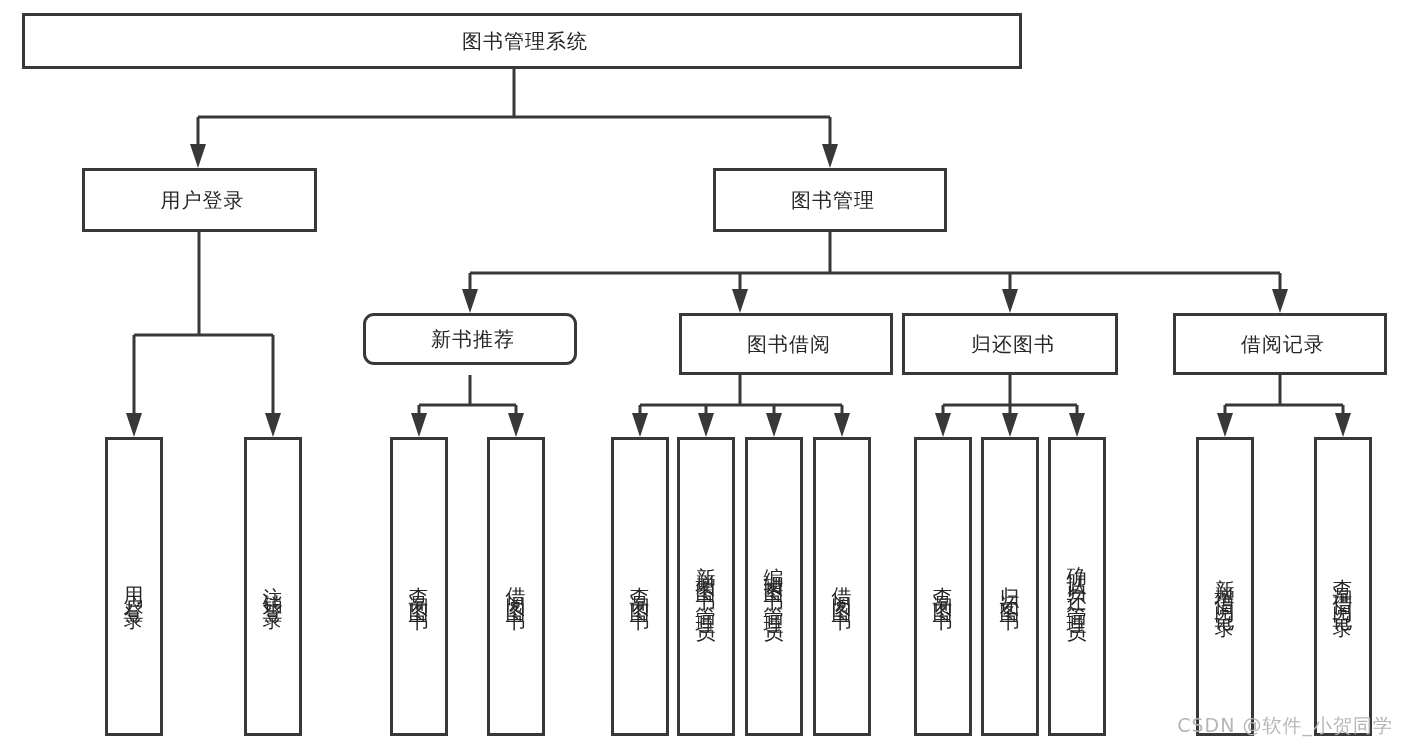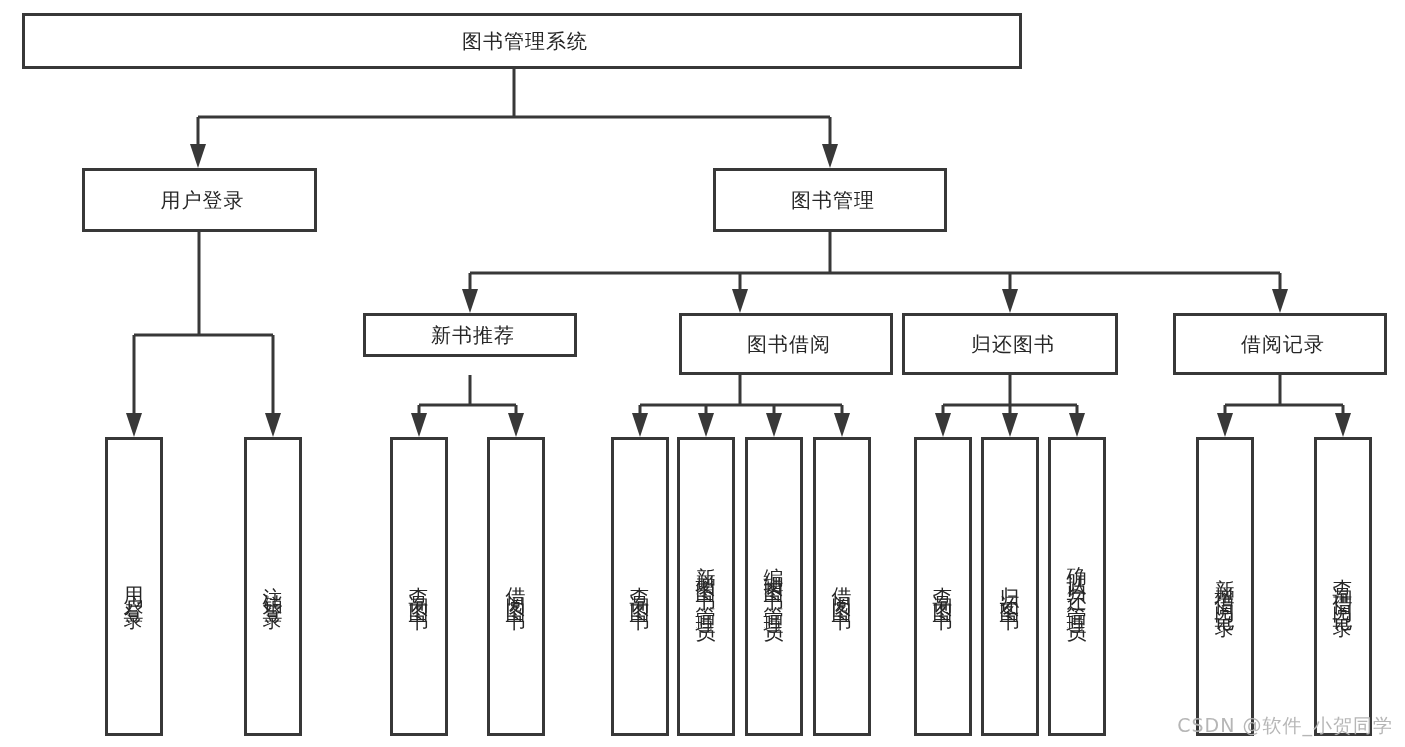--- a/index.html
+++ b/index.html
@@ -108,21 +108,21 @@
       </g>
 
     </g>
   </svg>
 
   <div class="box h" style="left:22px; top:13px; width:1000px; height:56px;">图书管理系统</div>
 
   <div class="box h" style="left:82px; top:168px; width:235px; height:64px;">用户登录</div>
   <div class="box h" style="left:713px; top:168px; width:234px; height:64px;">图书管理</div>
 
-  <div class="box h" style="left:363px; top:313px; width:214px; height:44px;">新书推荐</div>
+  <div class="box h" style="left:363px; top:313px; width:214px; height:52px;border-radius:11px;">新书推荐</div>
   <div class="box h" style="left:633px; top:313px; width:214px; height:62px;margin-left:46px;">图书借阅</div>
   <div class="box h" style="left:902px; top:313px; width:216px; height:62px;">归还图书</div>
   <div class="box h" style="left:1173px; top:313px; width:214px; height:62px;">借阅记录</div>
 
   <div class="box v" style="left:105px; top:437px; width:58px; height:299px;">用户登录</div>
   <div class="box v" style="left:244px; top:437px; width:58px; height:299px;">注销登录</div>
 
   <div class="box v" style="left:390px; top:437px; width:58px; height:299px;">查询图书</div>
   <div class="box v" style="left:487px; top:437px; width:58px; height:299px;">借阅图书</div>
 

